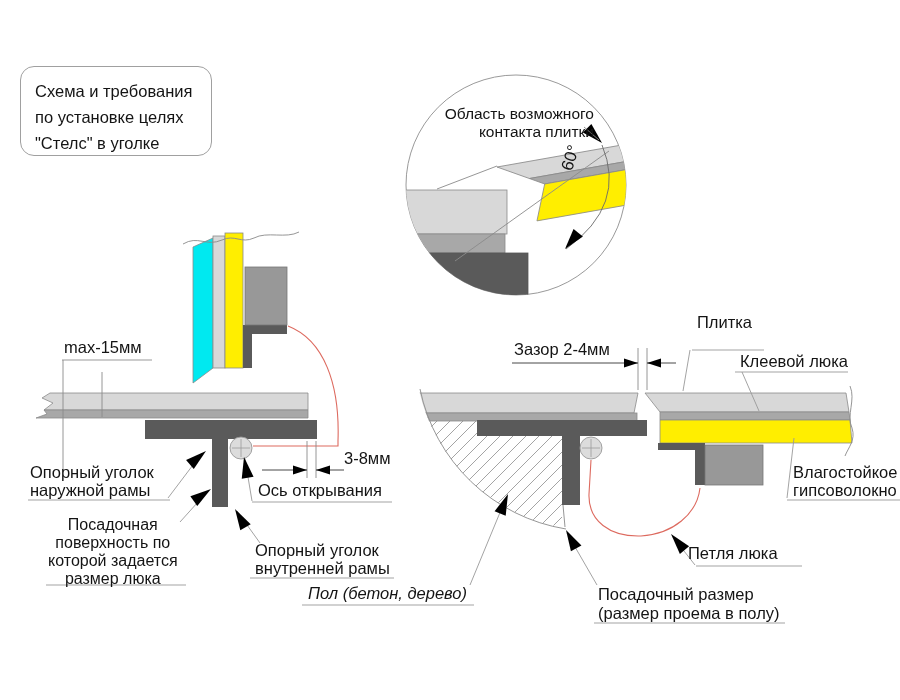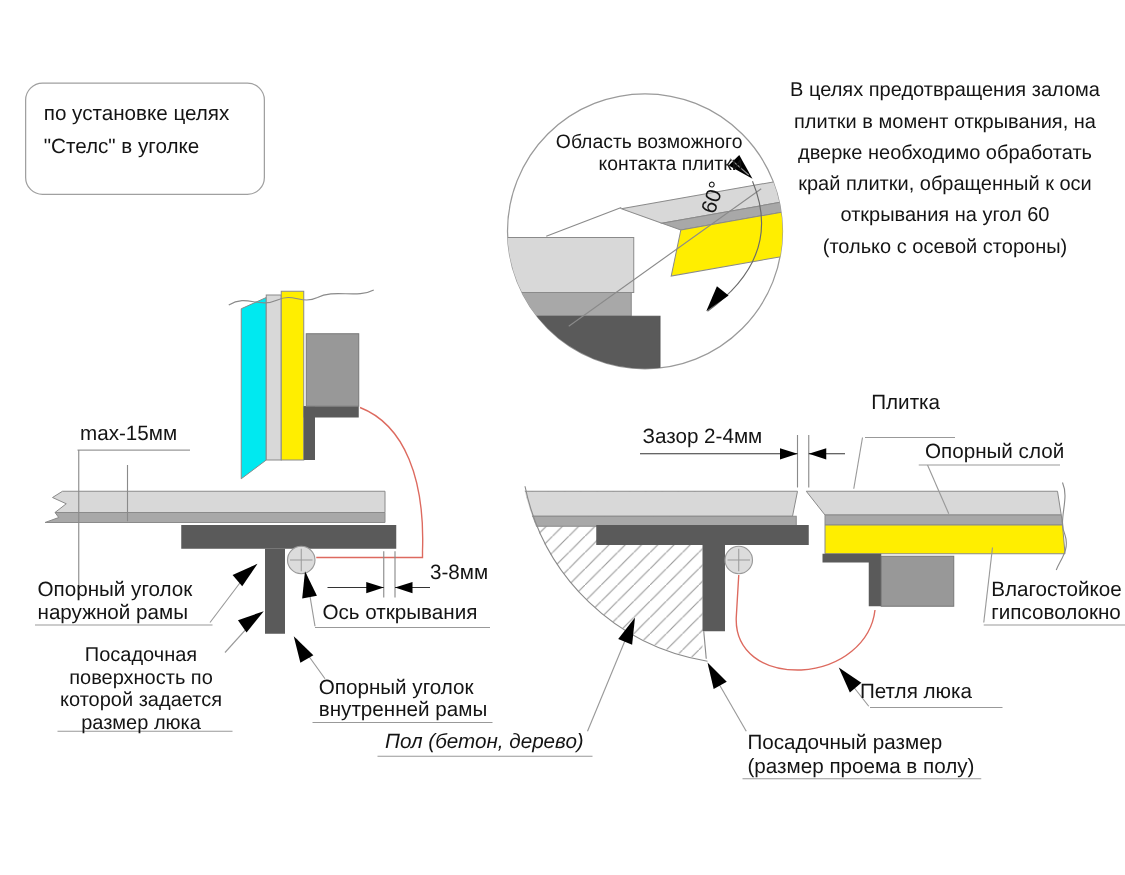--- a/index.html
+++ b/index.html
@@ -152,52 +152,45 @@
     <path d="M0,0 L-21,6 L-21,-6 Z" transform="translate(211,489) rotate(-35)"></path>
     <path d="M0,0 L-21,6 L-21,-6 Z" transform="translate(244,457) rotate(-100)"></path>
     <path d="M0,0 L-21,6 L-21,-6 Z" transform="translate(235,509) rotate(-120)"></path>
     <path d="M0,0 L-21,6 L-21,-6 Z" transform="translate(508,494) rotate(-68)"></path>
     <path d="M0,0 L-21,6 L-21,-6 Z" transform="translate(566,530) rotate(-119)"></path>
     <path d="M0,0 L-21,6 L-21,-6 Z" transform="translate(671,534) rotate(-130)"></path>
   </g>
 </svg>
 
 <div class="titlebox">
+  <div>Схема и требования</div>
   <div>по установке целях</div>
   <div>"Стелс" в уголке</div>
 </div>
 
-<div class="note">
-  <div>В целях предотвращения залома</div>
-  <div>плитки в момент открывания, на</div>
-  <div>дверке необходимо обработать</div>
-  <div>край плитки, обращенный к оси</div>
-  <div>открывания на угол 60</div>
-  <div>(только с осевой стороны)</div>
-</div>
 
 <div class="contact">Область возможного
 контакта плитки</div>
 <div class="deg">60°</div>
 
 <div class="lbl" style="left:64px;top:338px;">max-15мм</div>
 <div class="lbl" style="left:30px;top:463px;">Опорный уголок
 наружной рамы</div>
 <div class="lbl" style="left:48px;top:516px;font-size:16px;text-align:center;">Посадочная
 поверхность по
 которой задается
 размер люка</div>
 <div class="lbl" style="left:258px;top:481px;">Ось открывания</div>
 <div class="lbl" style="left:344px;top:449px;">3-8мм</div>
 <div class="lbl" style="left:255px;top:541px;">Опорный уголок
 внутренней рамы</div>
 
 <div class="lbl" style="left:514px;top:340px;">Зазор 2-4мм</div>
 <div class="lbl" style="left:697px;top:313px;">Плитка</div>
-<div class="lbl" style="left:740px;top:352px;">Опорный слой</div>
+<div class="lbl" style="left:740px;top:352px;">Клеевой люка</div>
 <div class="lbl" style="left:793px;top:463px;">Влагостойкое
 гипсоволокно</div>
 <div class="lbl" style="left:688px;top:544px;">Петля люка</div>
 <div class="lbl" style="left:308px;top:584px;font-style:italic;">Пол (бетон, дерево)</div>
 <div class="lbl" style="left:598px;top:585px;line-height:19px;">Посадочный размер
 (размер проема в полу)</div>
 
 </div>
 
 </body></html>

